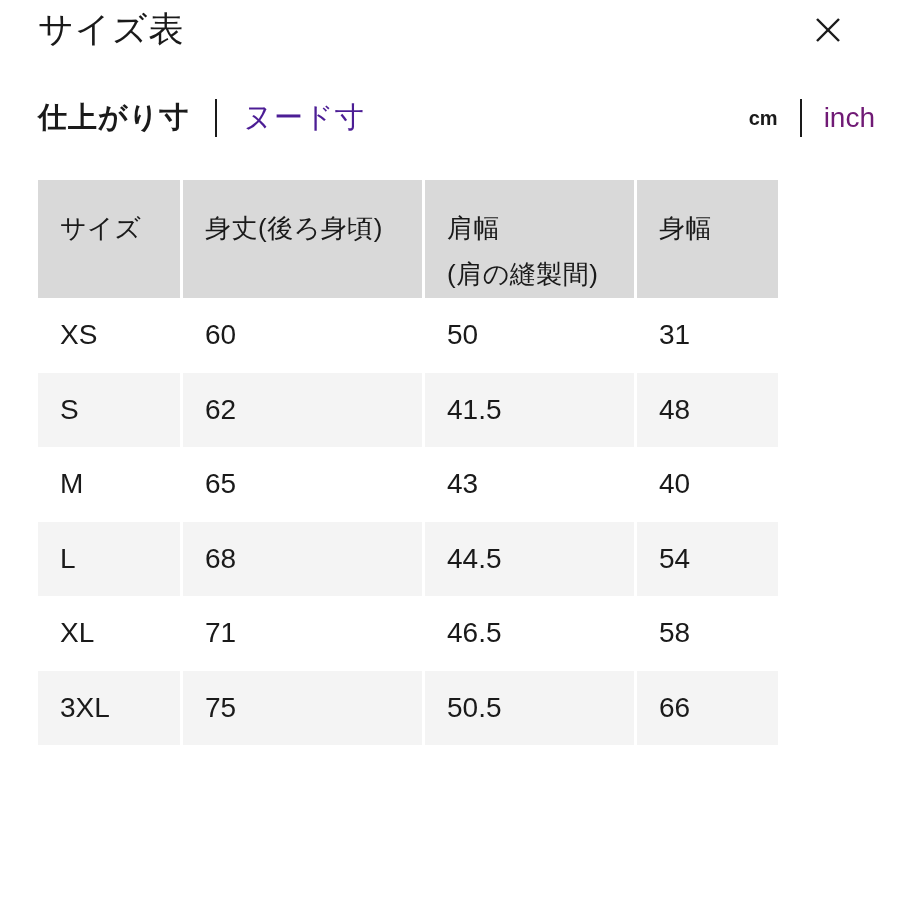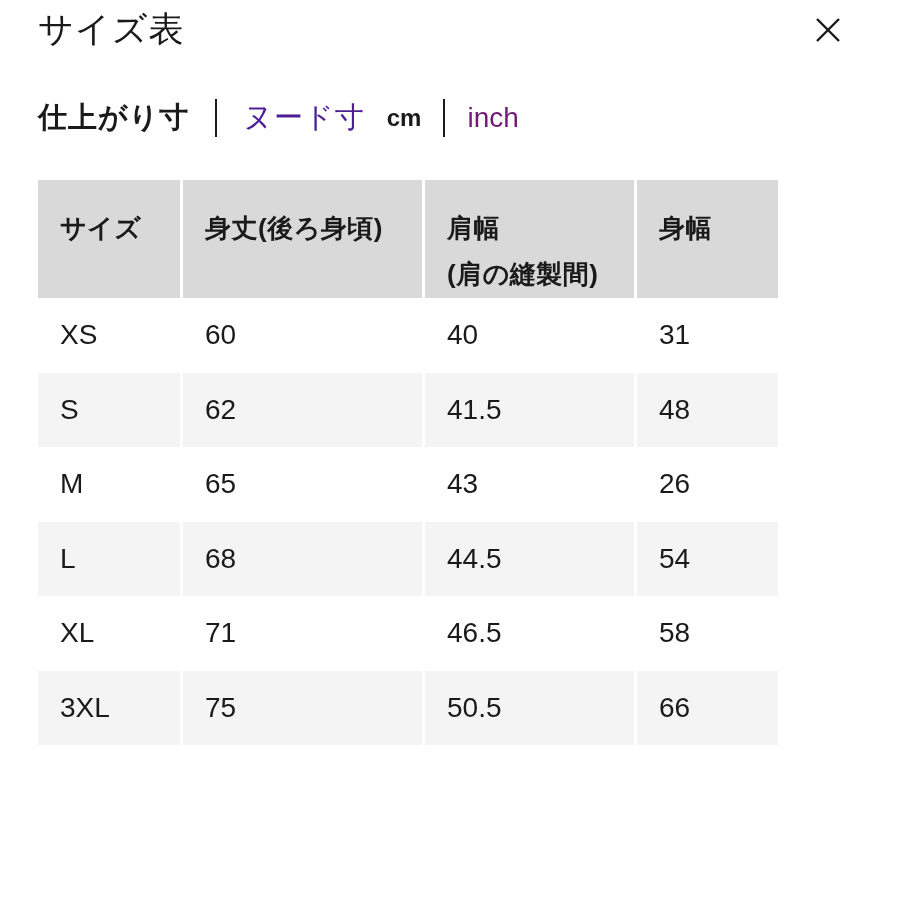--- a/index.html
+++ b/index.html
@@ -21,32 +21,32 @@
     font-size: 35px; font-weight: 500; letter-spacing: 1px; line-height: 1.2;
   }
   .close-btn {
     background: none; border: none; cursor: pointer;
     padding: 4px; margin-top: 2px;
   }
   .close-btn svg { display: block; }
 
   
   .controls {
-    display: flex; justify-content: flex-start; align-items: center;
+    display: flex; justify-content: space-between; align-items: center;
     margin: 48px 25px 0 38px;
     gap: 22px;
   }
   .toggle-group { display: flex; align-items: center; }
   .toggle-sep {
     display: inline-block; width: 2px; height: 38px;
     background: #1a1a1a; margin: 0 26px;
   }
   .opt-active-jp { font-size: 29px; font-weight: 700; letter-spacing: 1px; color: #1a1a1a; text-decoration: none; cursor: default; }
   .opt-link { font-size: 29px; font-weight: 400; letter-spacing: 1px; color: #4c1d95; text-decoration: none; cursor: pointer; }
-  .opt-active-unit { font-size: 24px; font-weight: 700; color: #1a1a1a; text-decoration: none; cursor: default; }
+  .opt-active-unit { font-size: 20px; font-weight: 700; color: #1a1a1a; text-decoration: none; cursor: default; }
   .opt-link-unit { font-size: 28px; font-weight: 400; color: #701a75; text-decoration: none; cursor: pointer; }
   .unit-group .toggle-sep { margin: 0 22px; }
 
   
   table.size-table {
     margin: 42px 0 0 38px;
     border-collapse: separate; border-spacing: 0;
     table-layout: fixed; width: 740px;
   }
   .size-table th, .size-table td {
@@ -56,21 +56,21 @@
   .size-table th:first-child, .size-table td:first-child { border-left: none; }
   .size-table col.c1 { width: 142px; }
   .size-table col.c2 { width: 242px; }
   .size-table col.c3 { width: 212px; }
   .size-table col.c4 { width: 144px; }
   .size-table thead th {
     background: #d9d9d9;
     height: 118px;
     vertical-align: top;
     padding: 26px 0 0 22px;
-    font-size: 26px; font-weight: 700; letter-spacing: 0.5px;
+    font-size: 26px; font-weight: 400; letter-spacing: 0.5px;
     line-height: 1.75;
   }
   .size-table thead th span { display: block; }
   .size-table tbody td {
     height: 74.5px;
     vertical-align: middle;
     padding: 0 4px 0 22px;
     font-size: 28px; font-weight: 400;
   }
   .size-table tbody tr:nth-child(odd) td { background: #ffffff; }
@@ -127,34 +127,34 @@
           </th>
         <th>
             <span>身幅</span>
           </th>
       </tr>
     </thead>
     <tbody>
       <tr>
         <td>XS</td>
         <td>60</td>
-        <td>40</td>
+        <td>50</td>
         <td>31</td>
       </tr>
       <tr>
         <td>S</td>
         <td>62</td>
         <td>41.5</td>
         <td>48</td>
       </tr>
       <tr>
         <td>M</td>
         <td>65</td>
         <td>43</td>
-        <td>26</td>
+        <td>40</td>
       </tr>
       <tr>
         <td>L</td>
         <td>68</td>
         <td>44.5</td>
         <td>54</td>
       </tr>
       <tr>
         <td>XL</td>
         <td>71</td>

